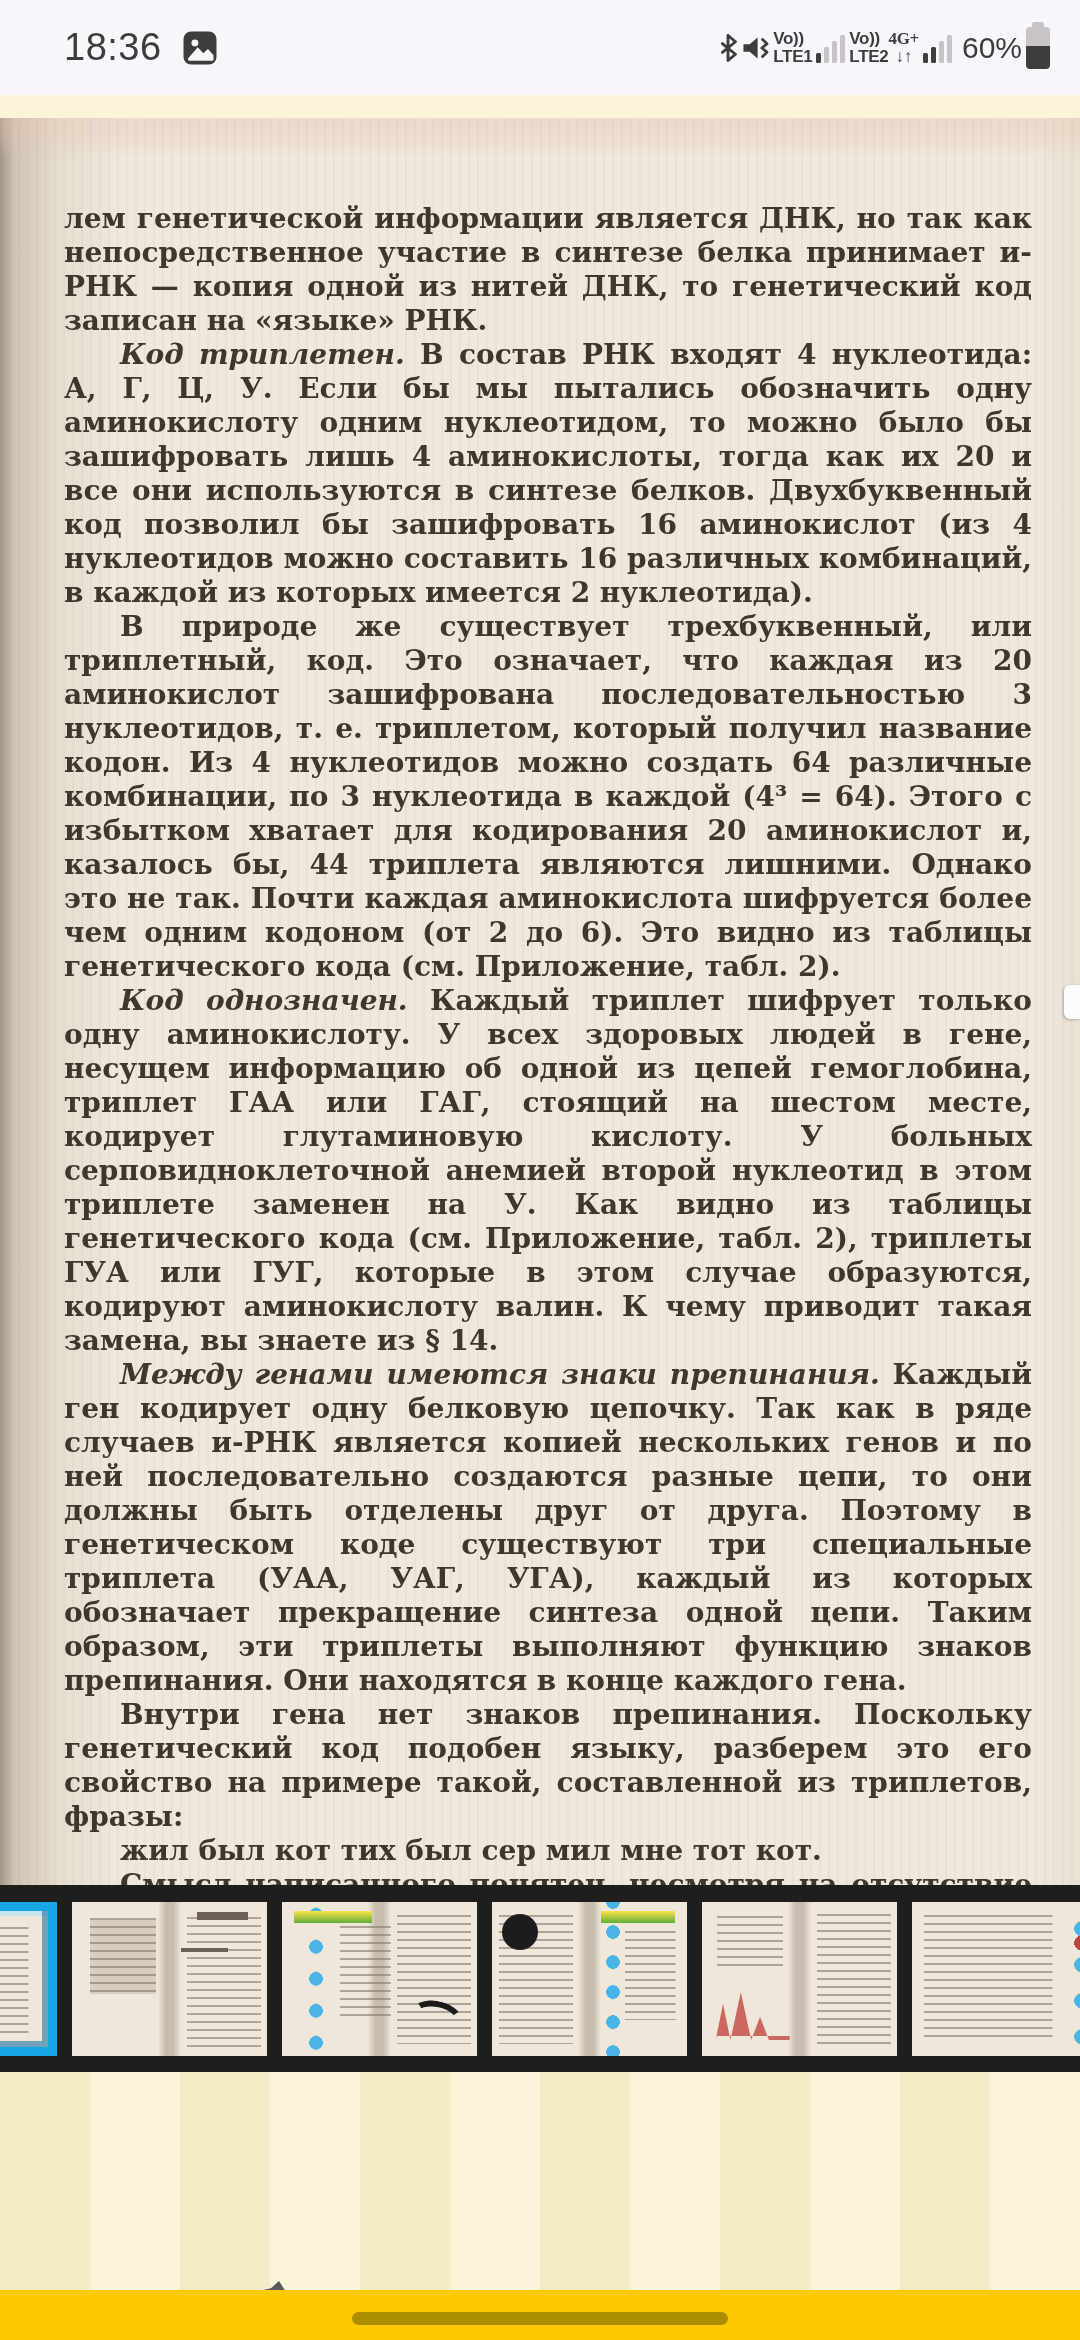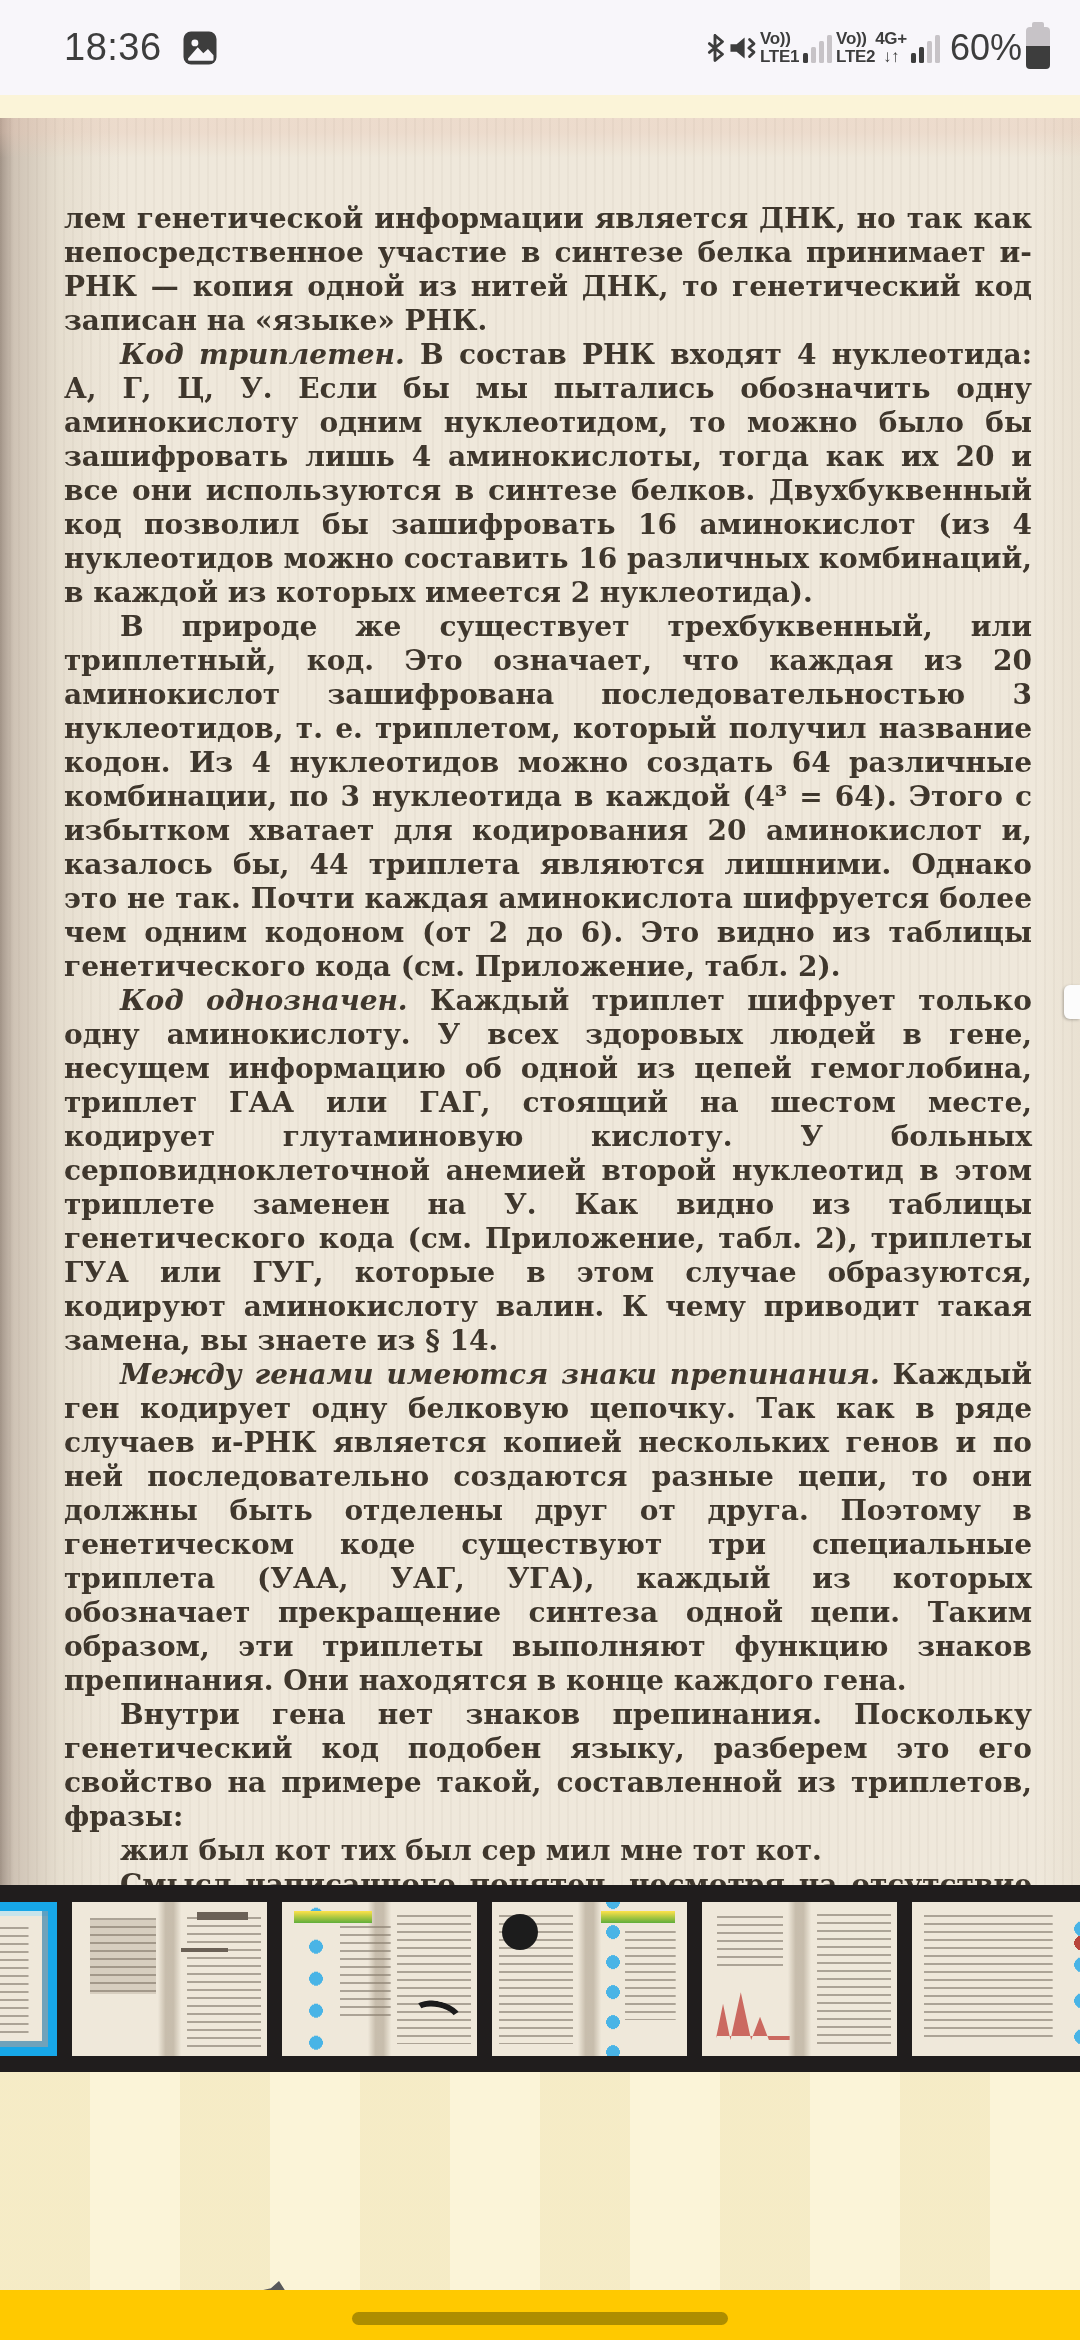--- a/index.html
+++ b/index.html
@@ -8,29 +8,29 @@
 
   
   .status-bar{position:absolute;top:0;left:0;width:100%;height:95px;background:#f8f6fa;
               display:flex;align-items:center;justify-content:space-between;
               padding:0 30px 0 64px;box-sizing:border-box;color:#3d3d3d;}
   .sb-left{display:flex;align-items:center;gap:20px;}
   .sb-time{font-size:38px;letter-spacing:.5px;}
   .sb-right{display:flex;align-items:center;gap:0;}
   .sim-label{display:flex;flex-direction:column;align-items:flex-start;font-size:17px;
              line-height:18px;font-weight:700;letter-spacing:-.3px;}
-  .sim-label.net{align-items:center;}
+  .sim-label.net{align-items:center;font-family:Liberation Serif, serif;}
   .sigbars{display:flex;align-items:flex-end;gap:3px;height:30px;margin:0 4px;}
   .sigbars .bar{width:5px;background:#c7c3c7;border-radius:1.5px;}
   .sigbars .bar:nth-child(1){height:10px}
   .sigbars .bar:nth-child(2){height:16px}
   .sigbars .bar:nth-child(3){height:22px}
   .sigbars .bar:nth-child(4){height:28px}
   .sigbars .bar.on{background:#3d3d3d;}
-  .battery-text{font-size:36px;margin-left:6px;}
+  .battery-text{font-size:30px;margin-left:6px;}
   .battery-icon{position:relative;width:24px;height:42px;border-radius:4px;margin-left:4px;
                 background:linear-gradient(to top,#3d3d3d 0 55%,#c7c3c7 55% 100%);}
   .battery-icon::before{content:'';position:absolute;top:-5px;left:6px;width:12px;height:5px;
                 background:#c7c3c7;border-radius:2px 2px 0 0;}
 
   
   .page-scan{position:absolute;top:118px;left:0;width:1080px;height:1767px;overflow:hidden;
      background:
        linear-gradient(180deg, rgba(232,196,178,.35) 0 14px, rgba(232,196,178,0) 40px),
        linear-gradient(90deg,#a4968a 0px,#cfc3b5 14px,#e6decf 60px,#efe8db 120px,#efe8db 96%,#e9e1d2 100%),

